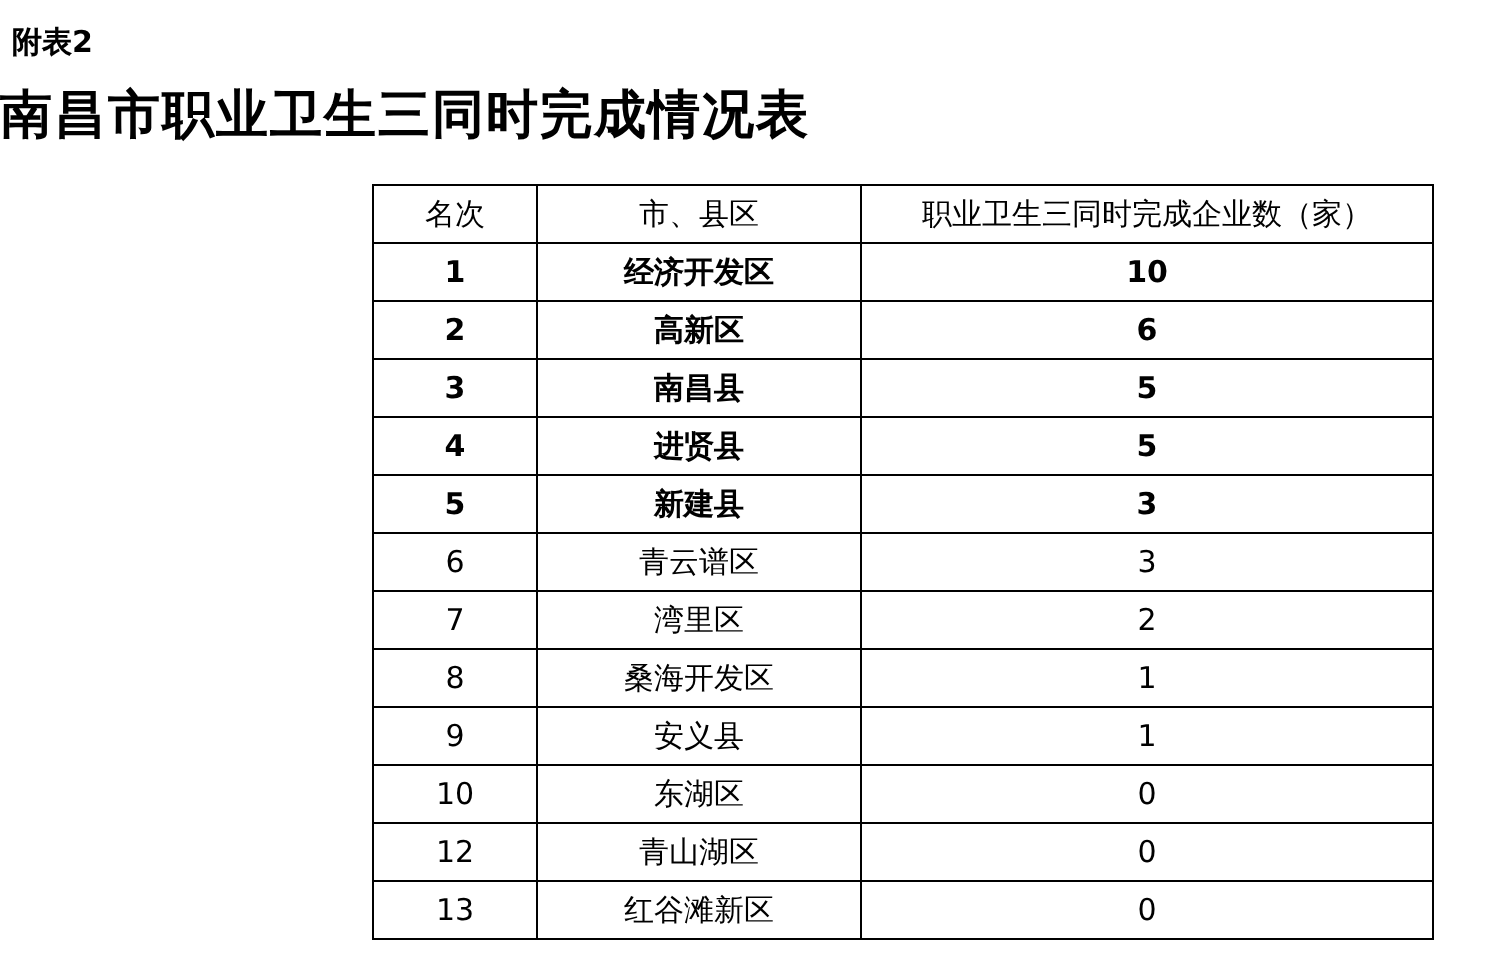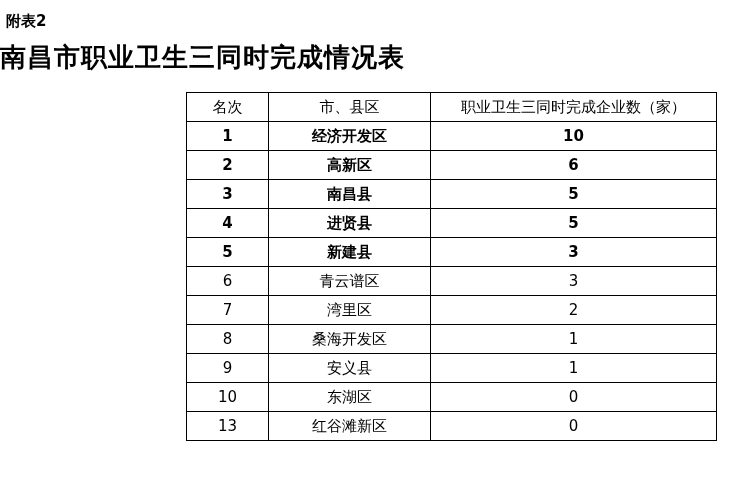--- a/index.html
+++ b/index.html
@@ -145,20 +145,25 @@
             <td class="cell-rank">9</td>
             <td class="cell-area">安义县</td>
             <td class="cell-count">1</td>
           </tr>
           <tr>
             <td class="cell-rank">10</td>
             <td class="cell-area">东湖区</td>
             <td class="cell-count">0</td>
           </tr>
           <tr>
+            <td class="cell-rank">12</td>
+            <td class="cell-area">青山湖区</td>
+            <td class="cell-count">0</td>
+          </tr>
+          <tr>
             <td class="cell-rank">13</td>
             <td class="cell-area">红谷滩新区</td>
             <td class="cell-count">0</td>
           </tr>
         </tbody>
 
     </table>
   </div>
 
 </div>

